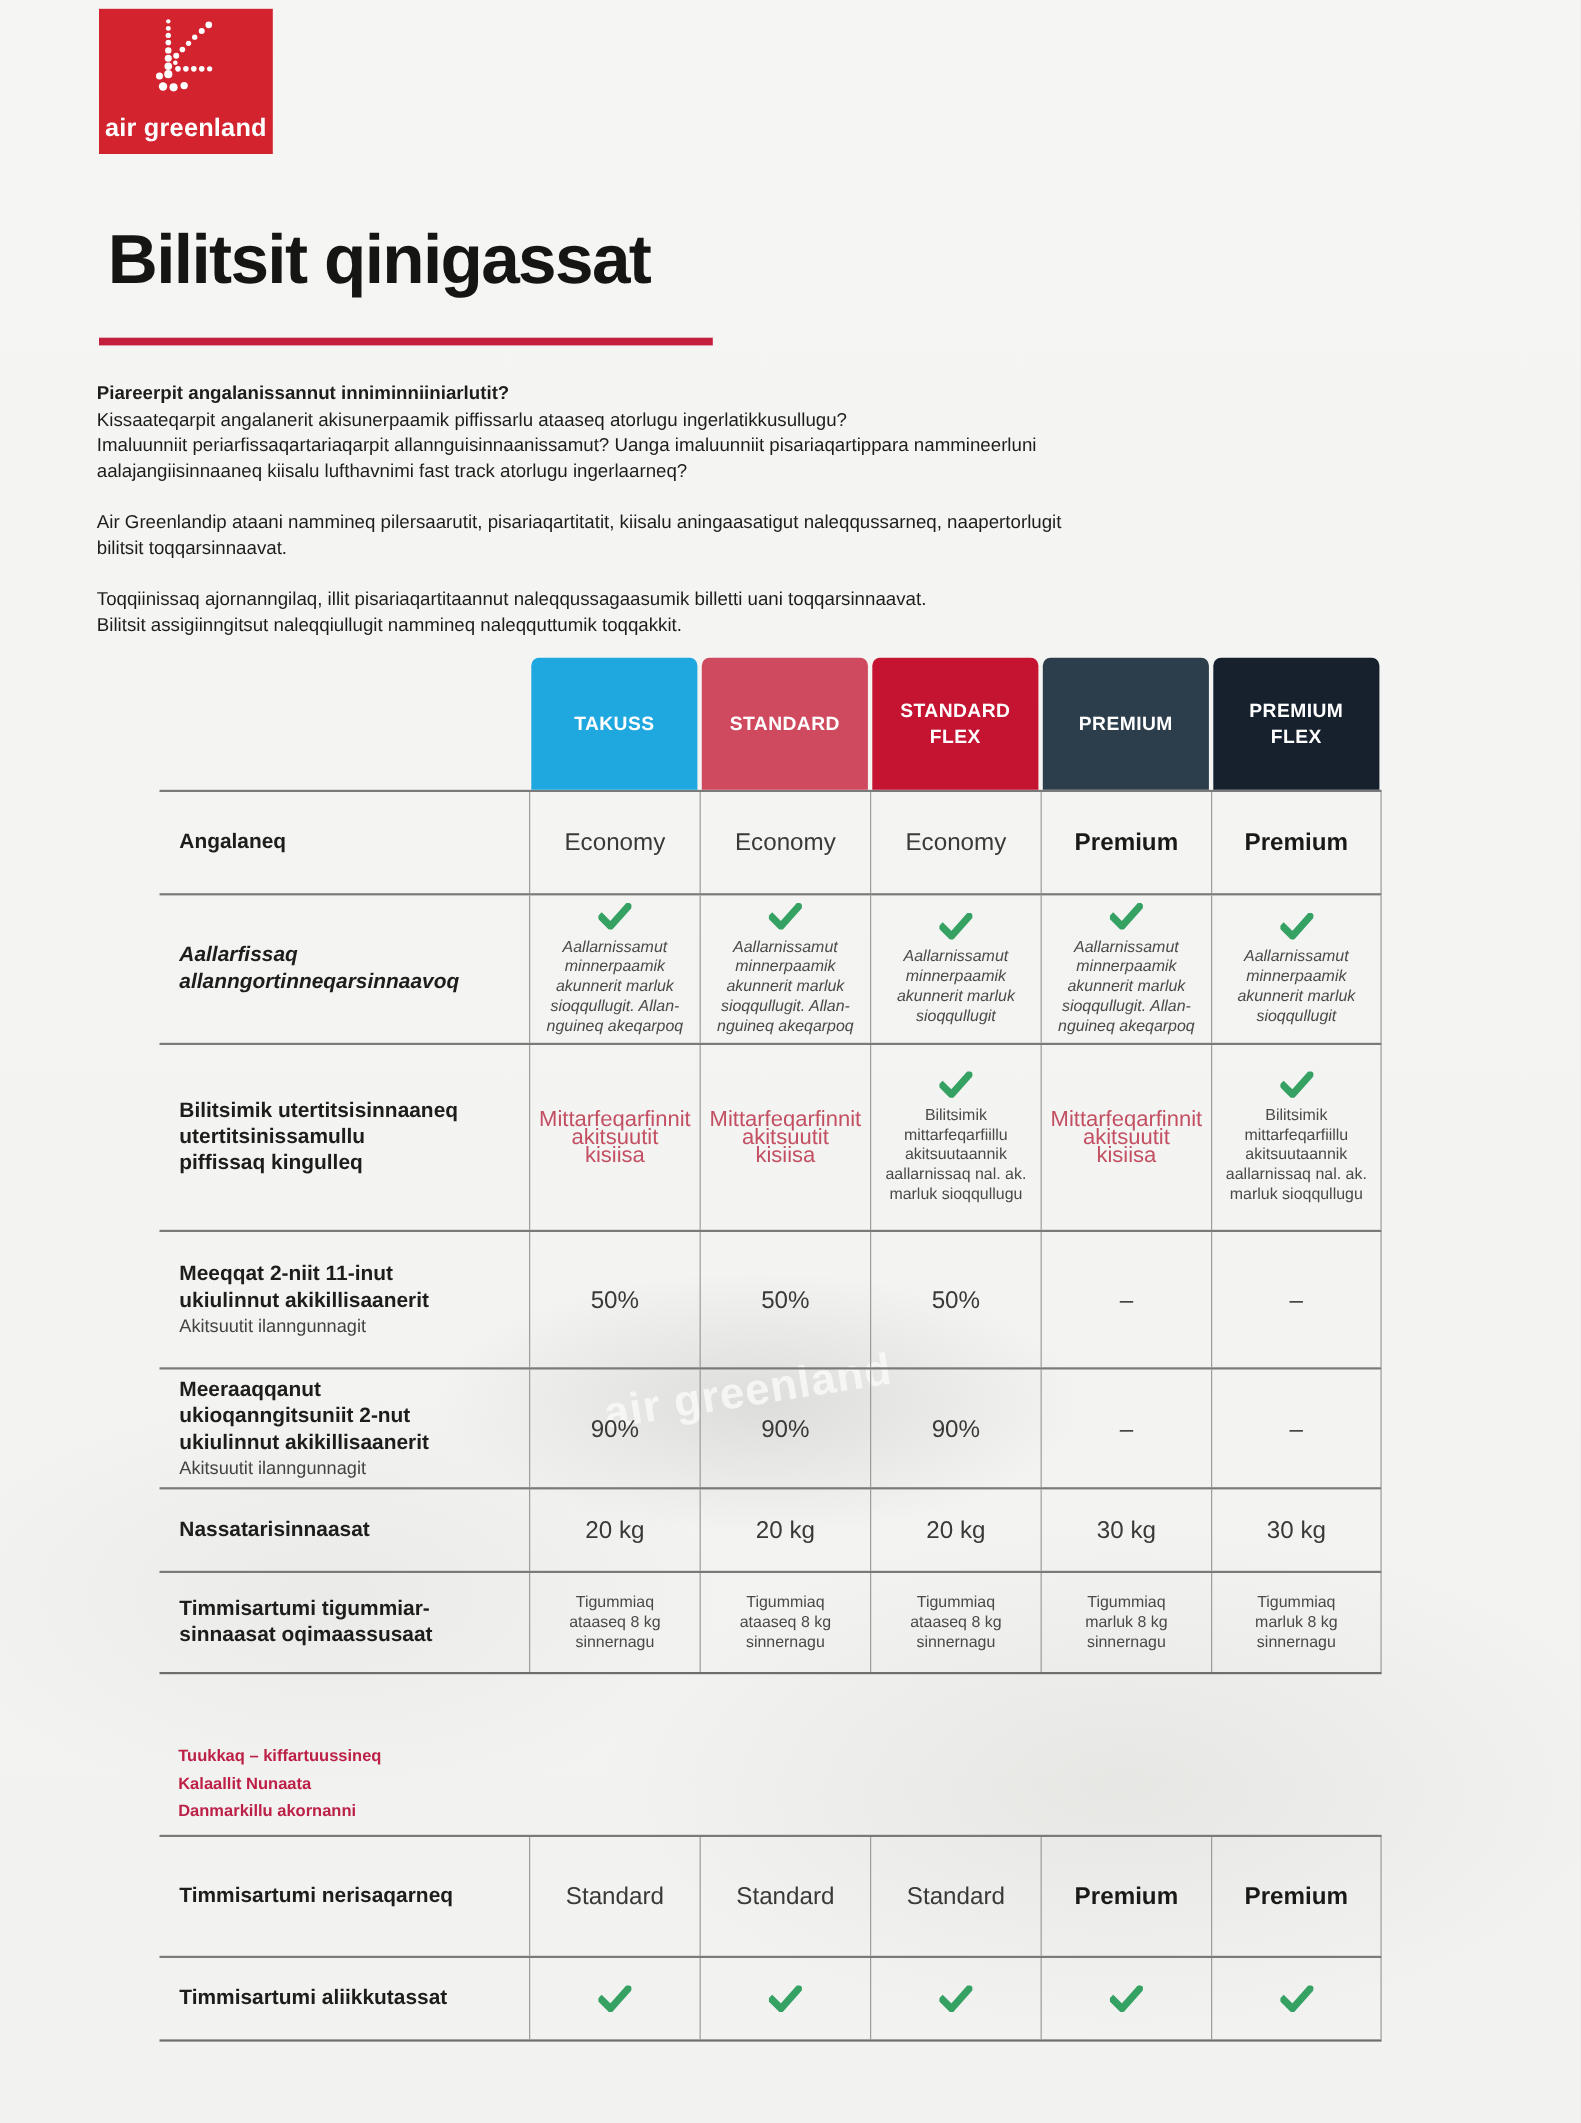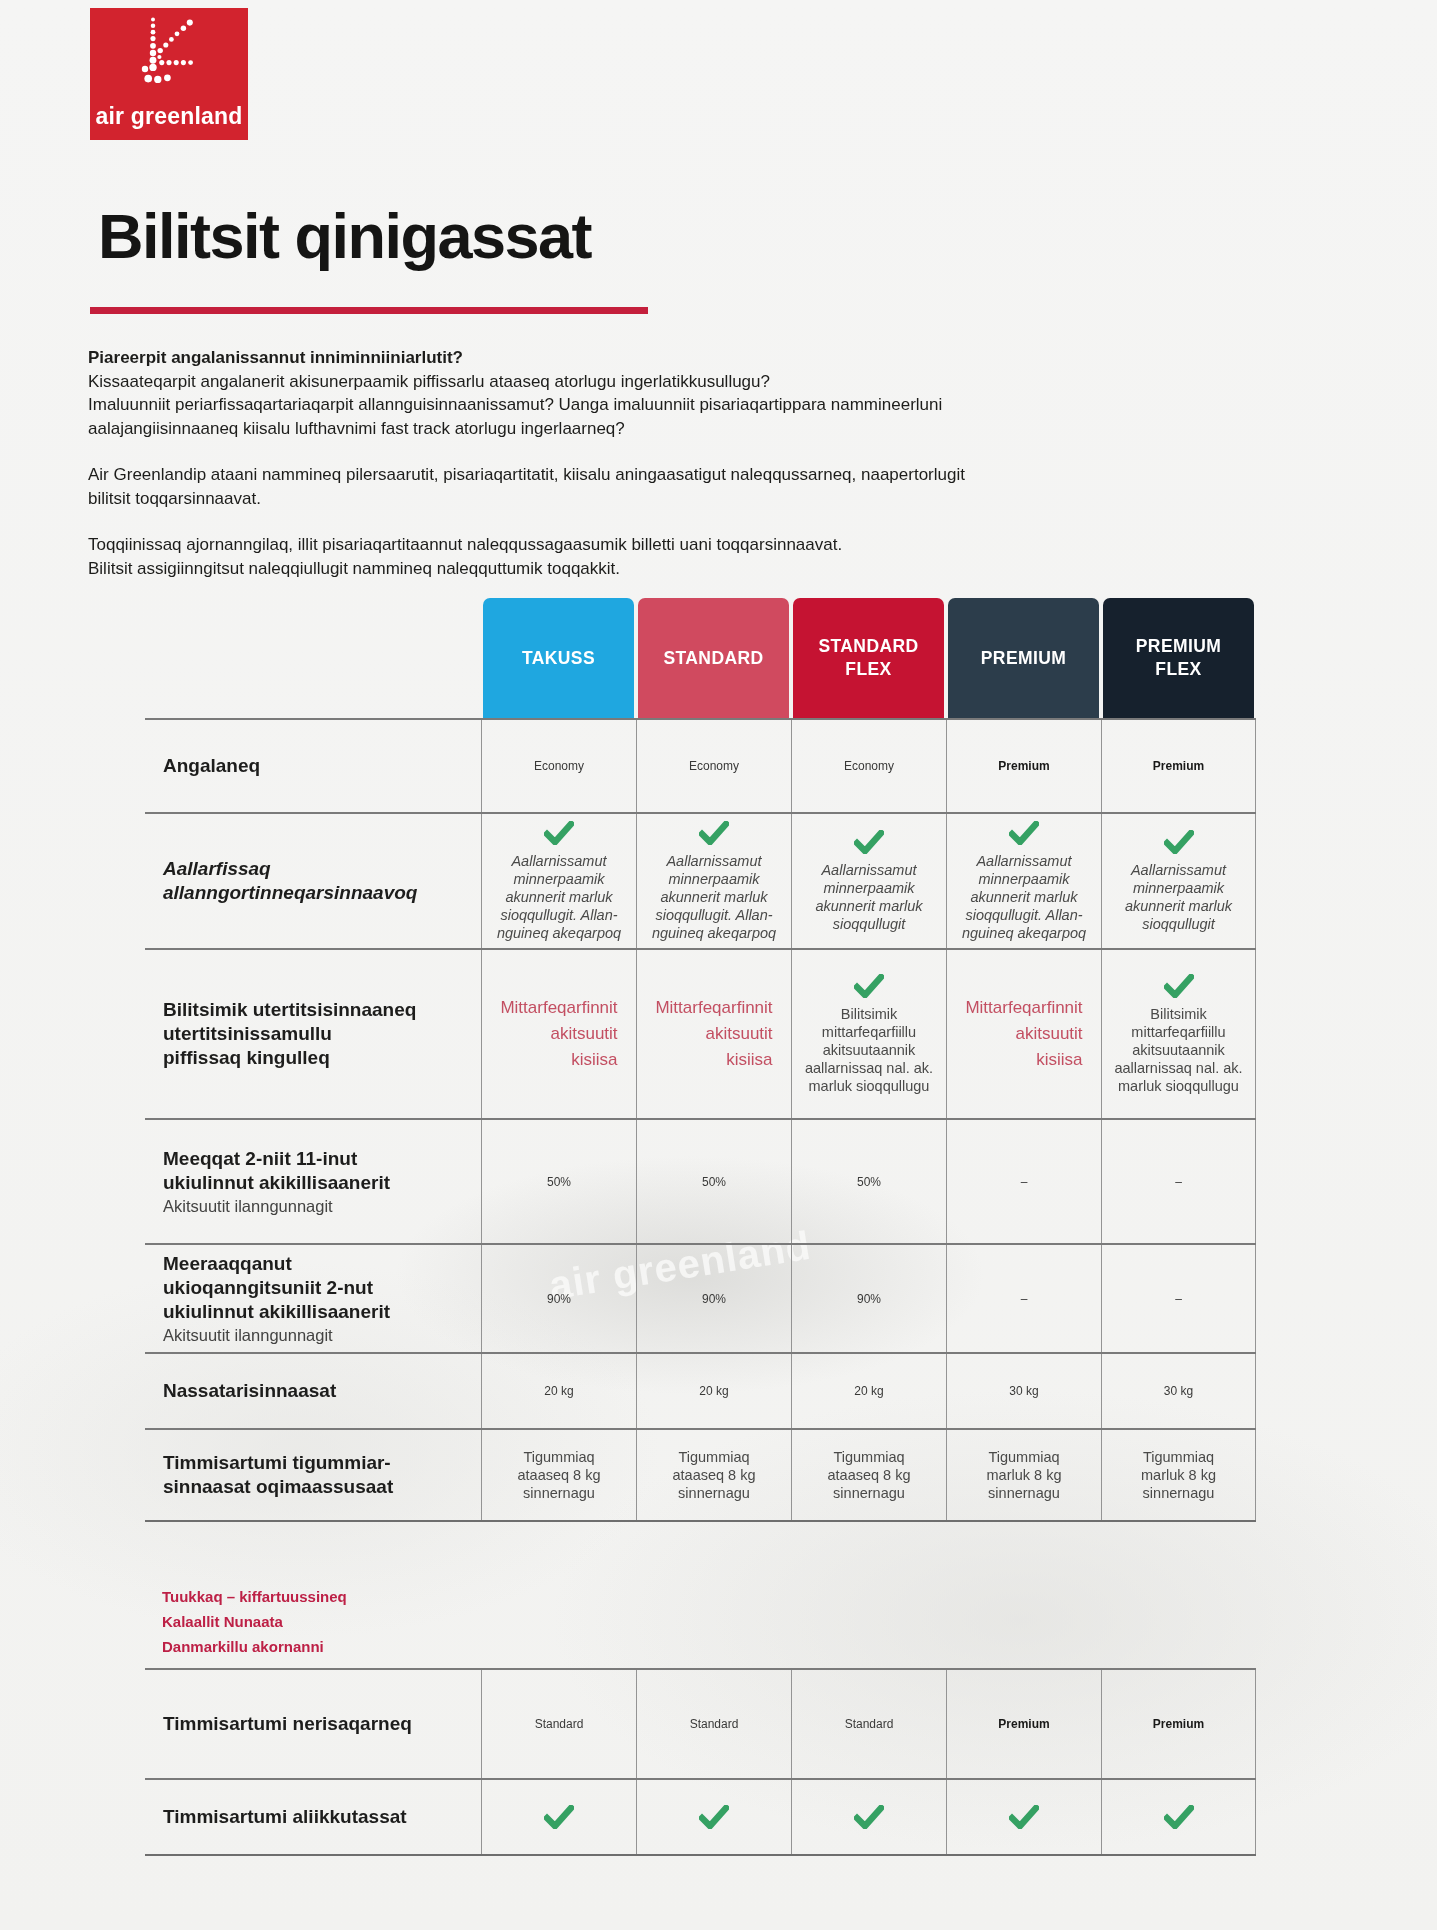--- a/index.html
+++ b/index.html
@@ -52,24 +52,24 @@
   .trow:last-child { border-bottom:2px solid #6e6e6e; }
   .lcell { display:flex; flex-direction:column; justify-content:center; padding:6px 10px 6px 18px; box-sizing:border-box; }
   .rlabel { font-size:19px; font-weight:700; line-height:24px; color:#1d1d1c; white-space:pre-line; }
   .rsublabel { font-size:16.5px; font-weight:400; line-height:21px; color:#434342; margin-top:1px; }
   .cell {
     border-left:1px solid #949494; display:flex; flex-direction:column;
     align-items:center; justify-content:center; gap:7px; padding:6px 6px; box-sizing:border-box; text-align:center;
   }
   .cell:last-child { border-right:1px solid #949494; }
   .ctext { white-space:pre-line; }
-  .ctext.text { font-size:12px; color:#393938; }
+  .ctext.text { font-size:22px; color:#393938; }
   .ctext.text.bold { font-weight:700; color:#191918; }
   .ctext.check_text, .ctext.small_text { font-size:14.5px; line-height:18px; color:#4a4a49; }
-  .ctext.red_text { font-size:17px; line-height:26px; color:var(--note-red);text-align:right; }
+  .ctext.red_text { font-size:20px; line-height:16px; color:var(--note-red); }
   
   .red-heading {
     position:absolute; left:162px; top:1584px;
     font-size:15px; font-weight:700; line-height:25px; color:var(--section-red); white-space:pre-line;
   }
 </style>
 </head>
 <body>
 
 <div class="page">

